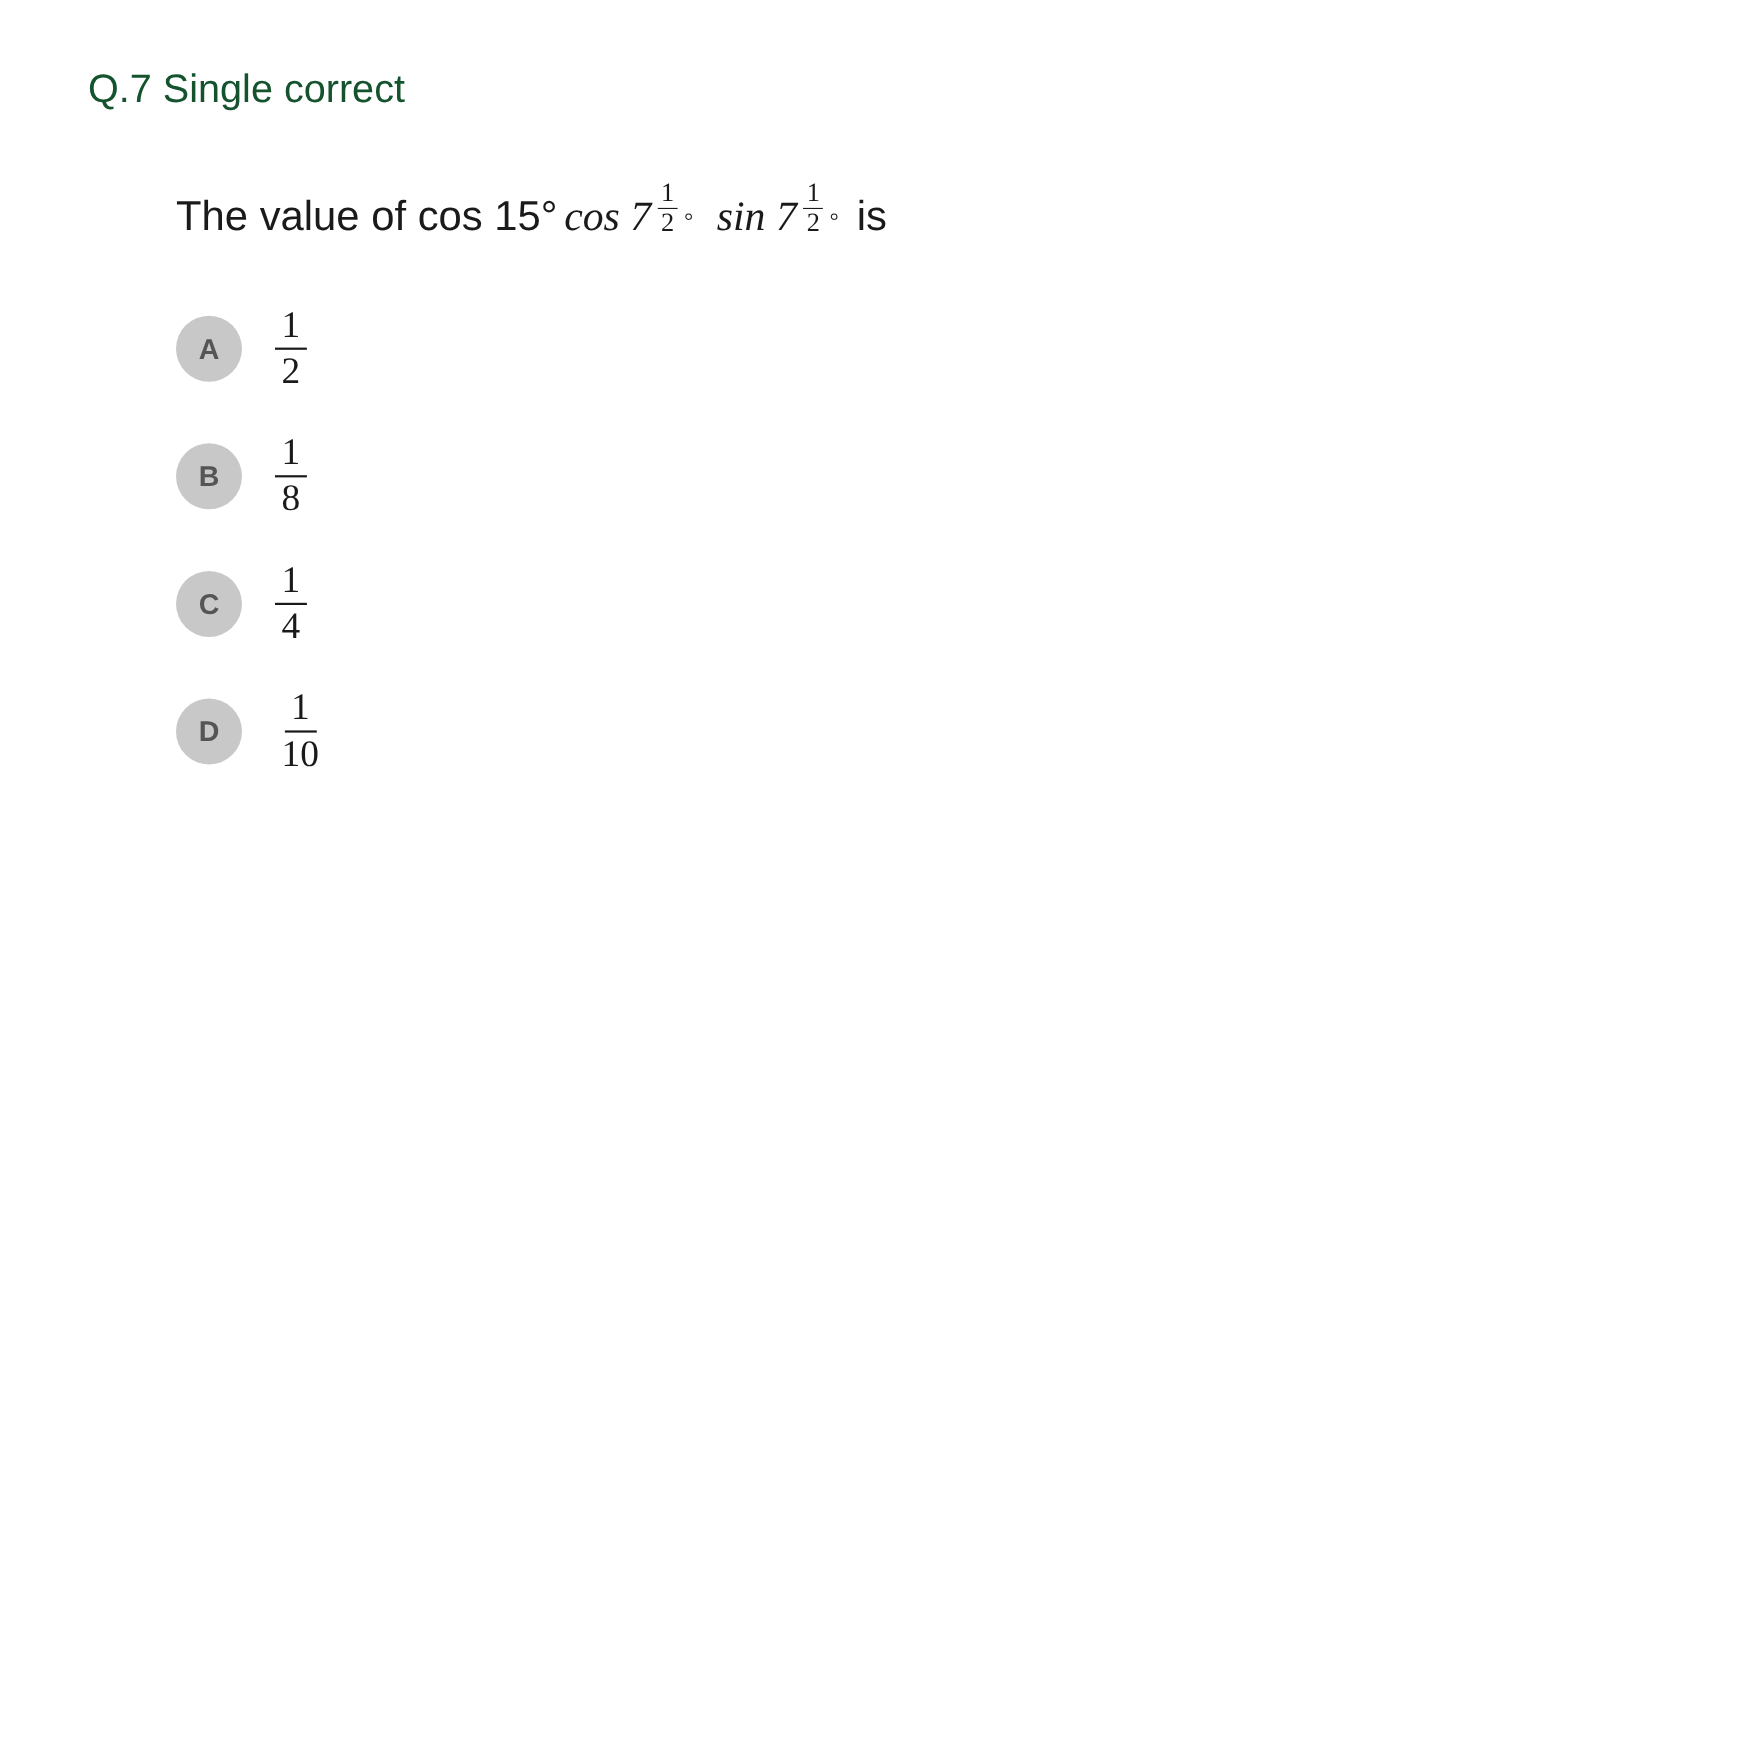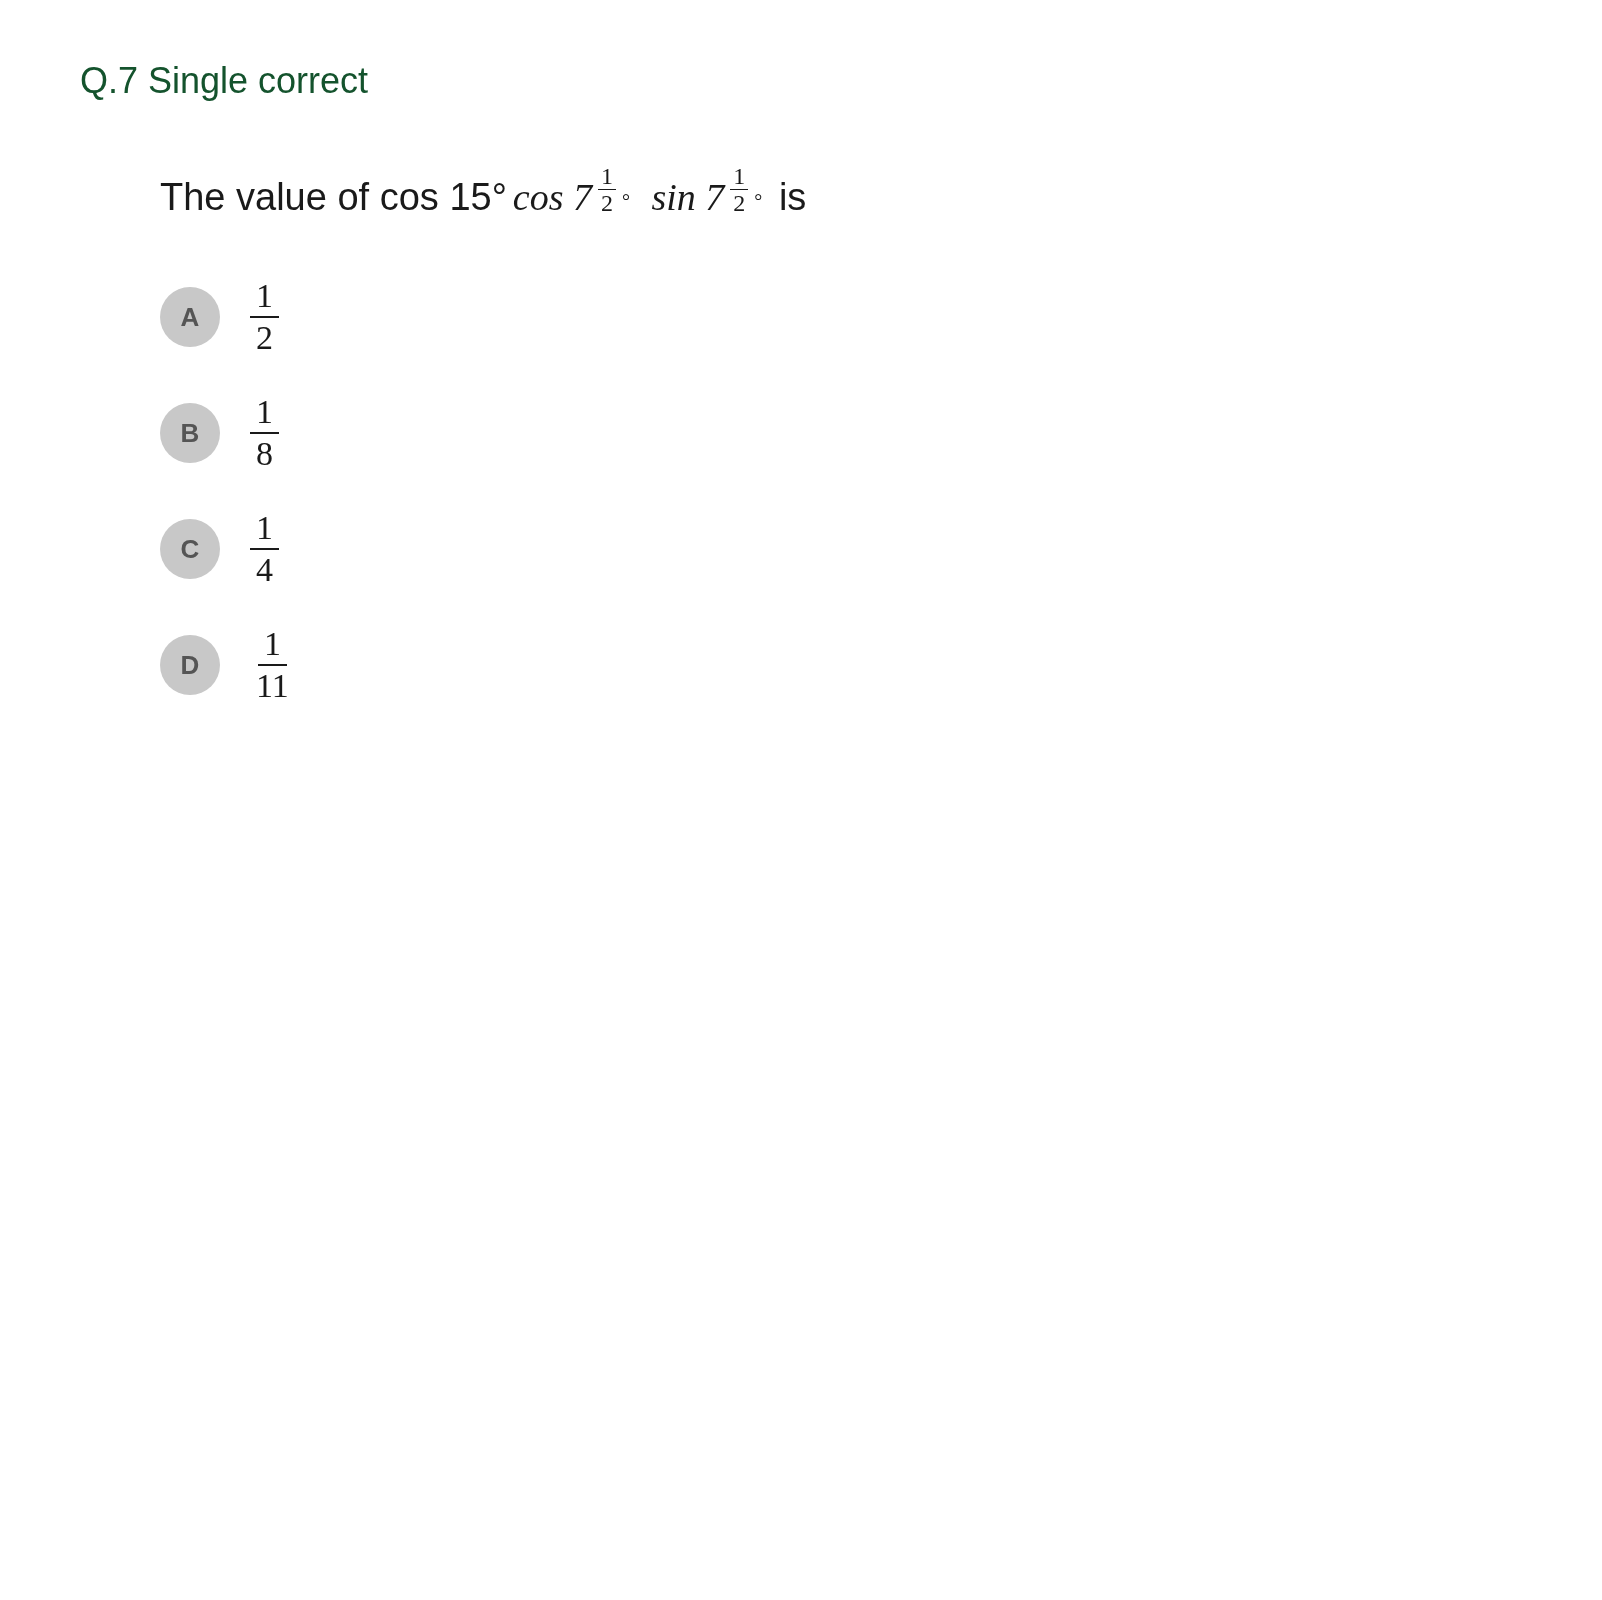--- a/index.html
+++ b/index.html
@@ -161,17 +161,17 @@
       <span class="den">4</span>
     </div>
   </div>
 
   <div class="option-row">
     <div class="option-circle">
       <span>D</span>
     </div>
     <div class="option-fraction">
       <span class="num">1</span>
-      <span class="den">11</span>
+      <span class="den">10</span>
     </div>
   </div>
 
 </div>
 
 </body></html>

